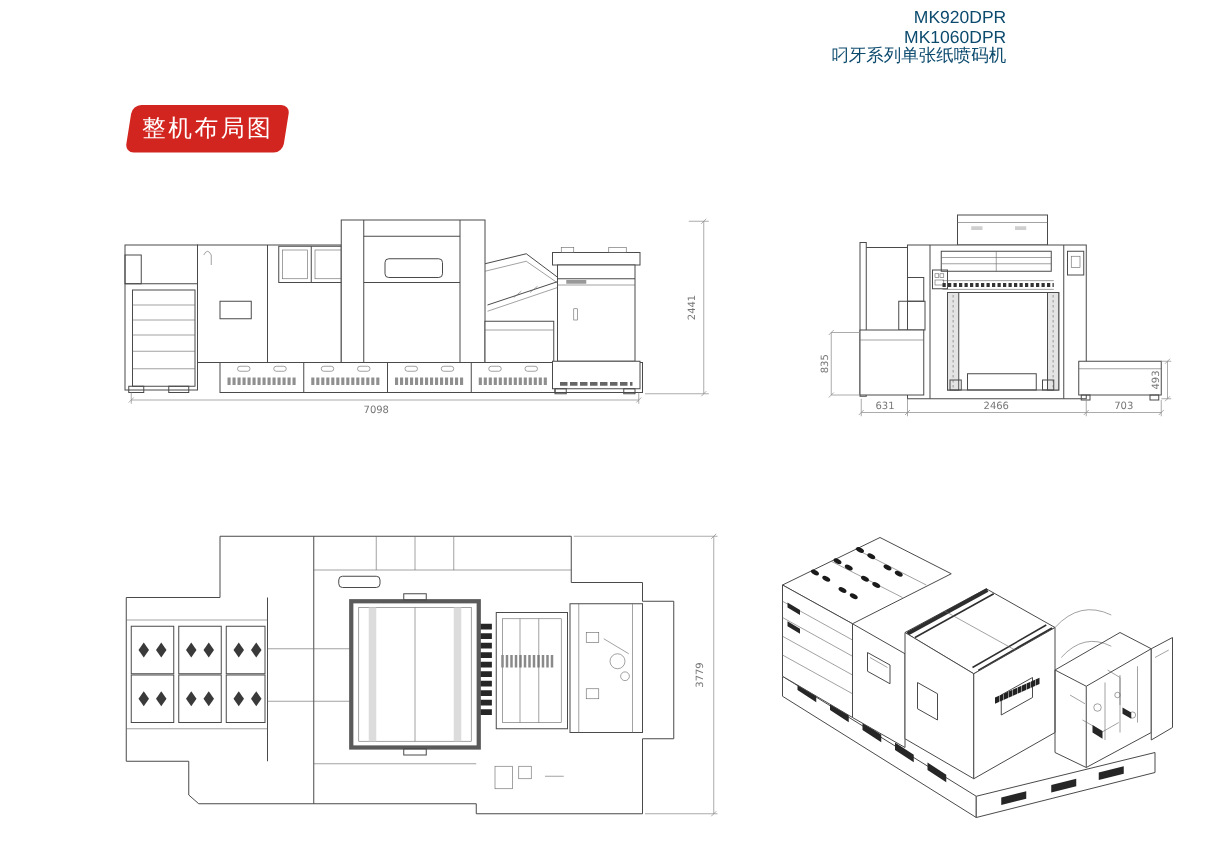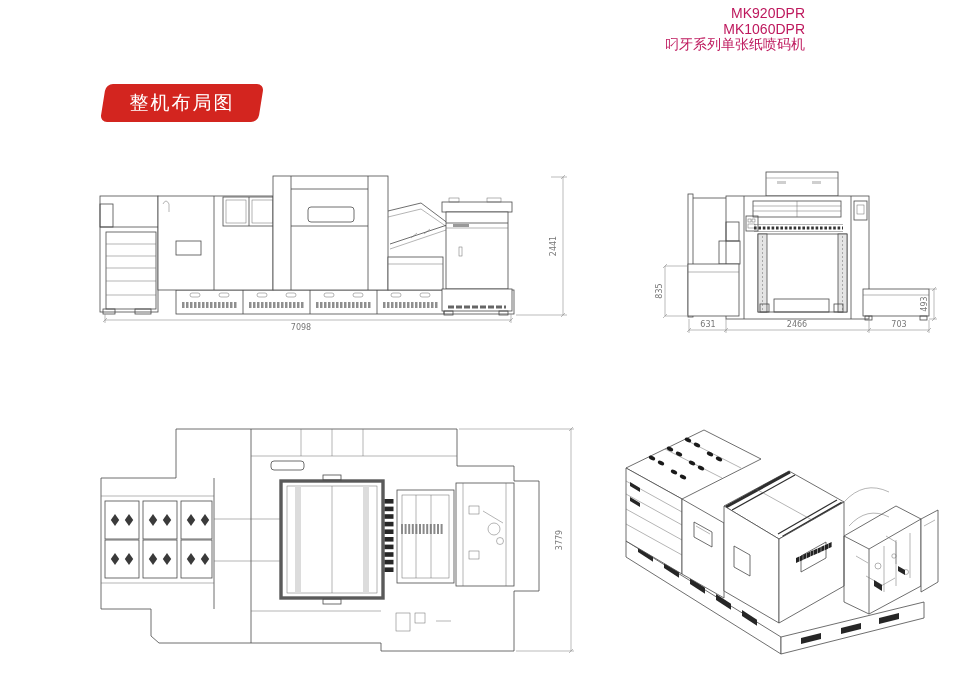--- a/index.html
+++ b/index.html
@@ -1,20 +1,20 @@
 <!DOCTYPE html>
 <html><head>
 <meta charset="utf-8">
 <style>
   html,body{margin:0;padding:0;background:#fff;}
   .canvas{position:relative;width:979px;height:687px;background:#ffffff;overflow:hidden;
           font-family:"Liberation Sans",sans-serif;}
-  .header{position:absolute;top:6px;right:174px;text-align:right;color:#be185d;
+  .header{position:absolute;top:6px;right:174px;text-align:right;color:#0c4a6e;
           font-size:14px;line-height:15.5px;margin-left:16px;}
-  .badge{position:absolute;left:103px;top:84px;width:126px;height:38px;padding-left:32px;}
+  .badge{position:absolute;left:103px;top:84px;width:126px;height:38px;}
   .badge-bg{position:absolute;left:0;top:0;right:0;bottom:0;background:#d3251f;
             transform:skewX(-9deg);border-radius:7px;}
   .badge-text{position:absolute;left:0;top:0;right:0;bottom:0;display:flex;align-items:center;
               justify-content:center;color:#ffffff;font-size:19px;letter-spacing:2px;}
   figure.drawing{position:absolute;margin:16px;padding:0;}
   .d-side{left:75px;top:148px;}
   .d-front{left:620px;top:148px;}
   .d-plan{left:75px;top:395px;}
   .d-iso{left:600px;top:390px;}
   svg{display:block;}

